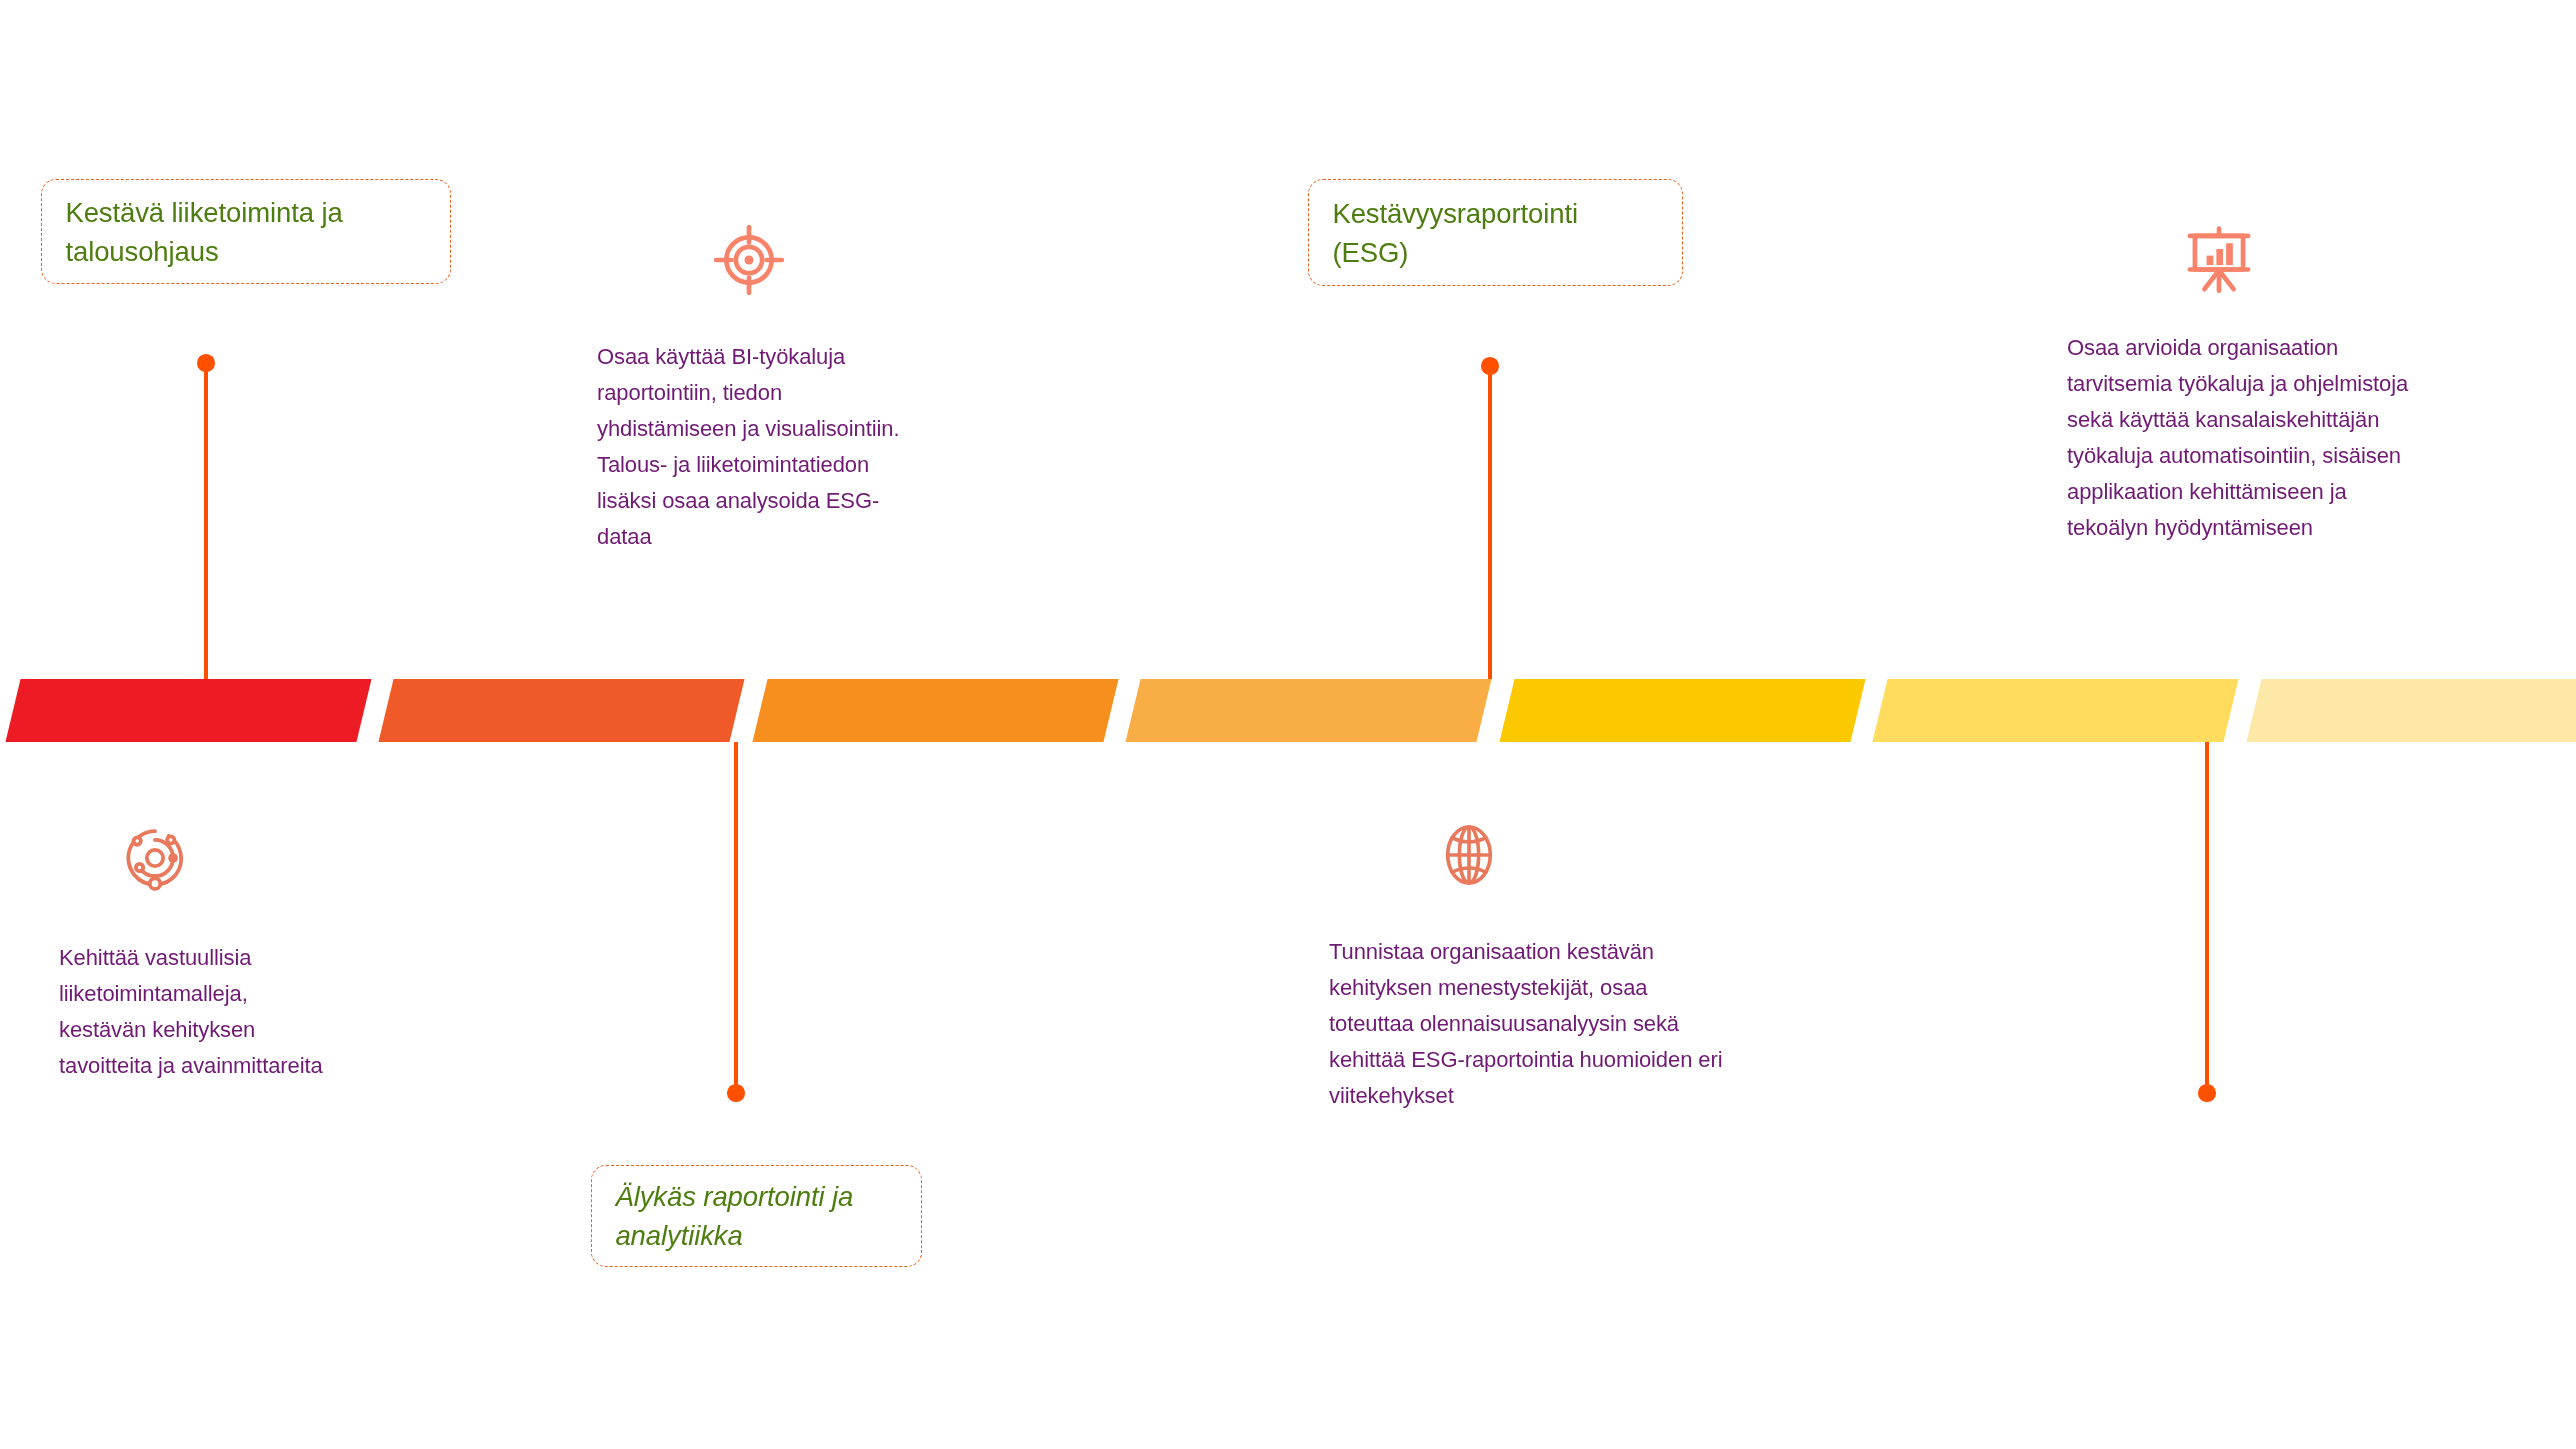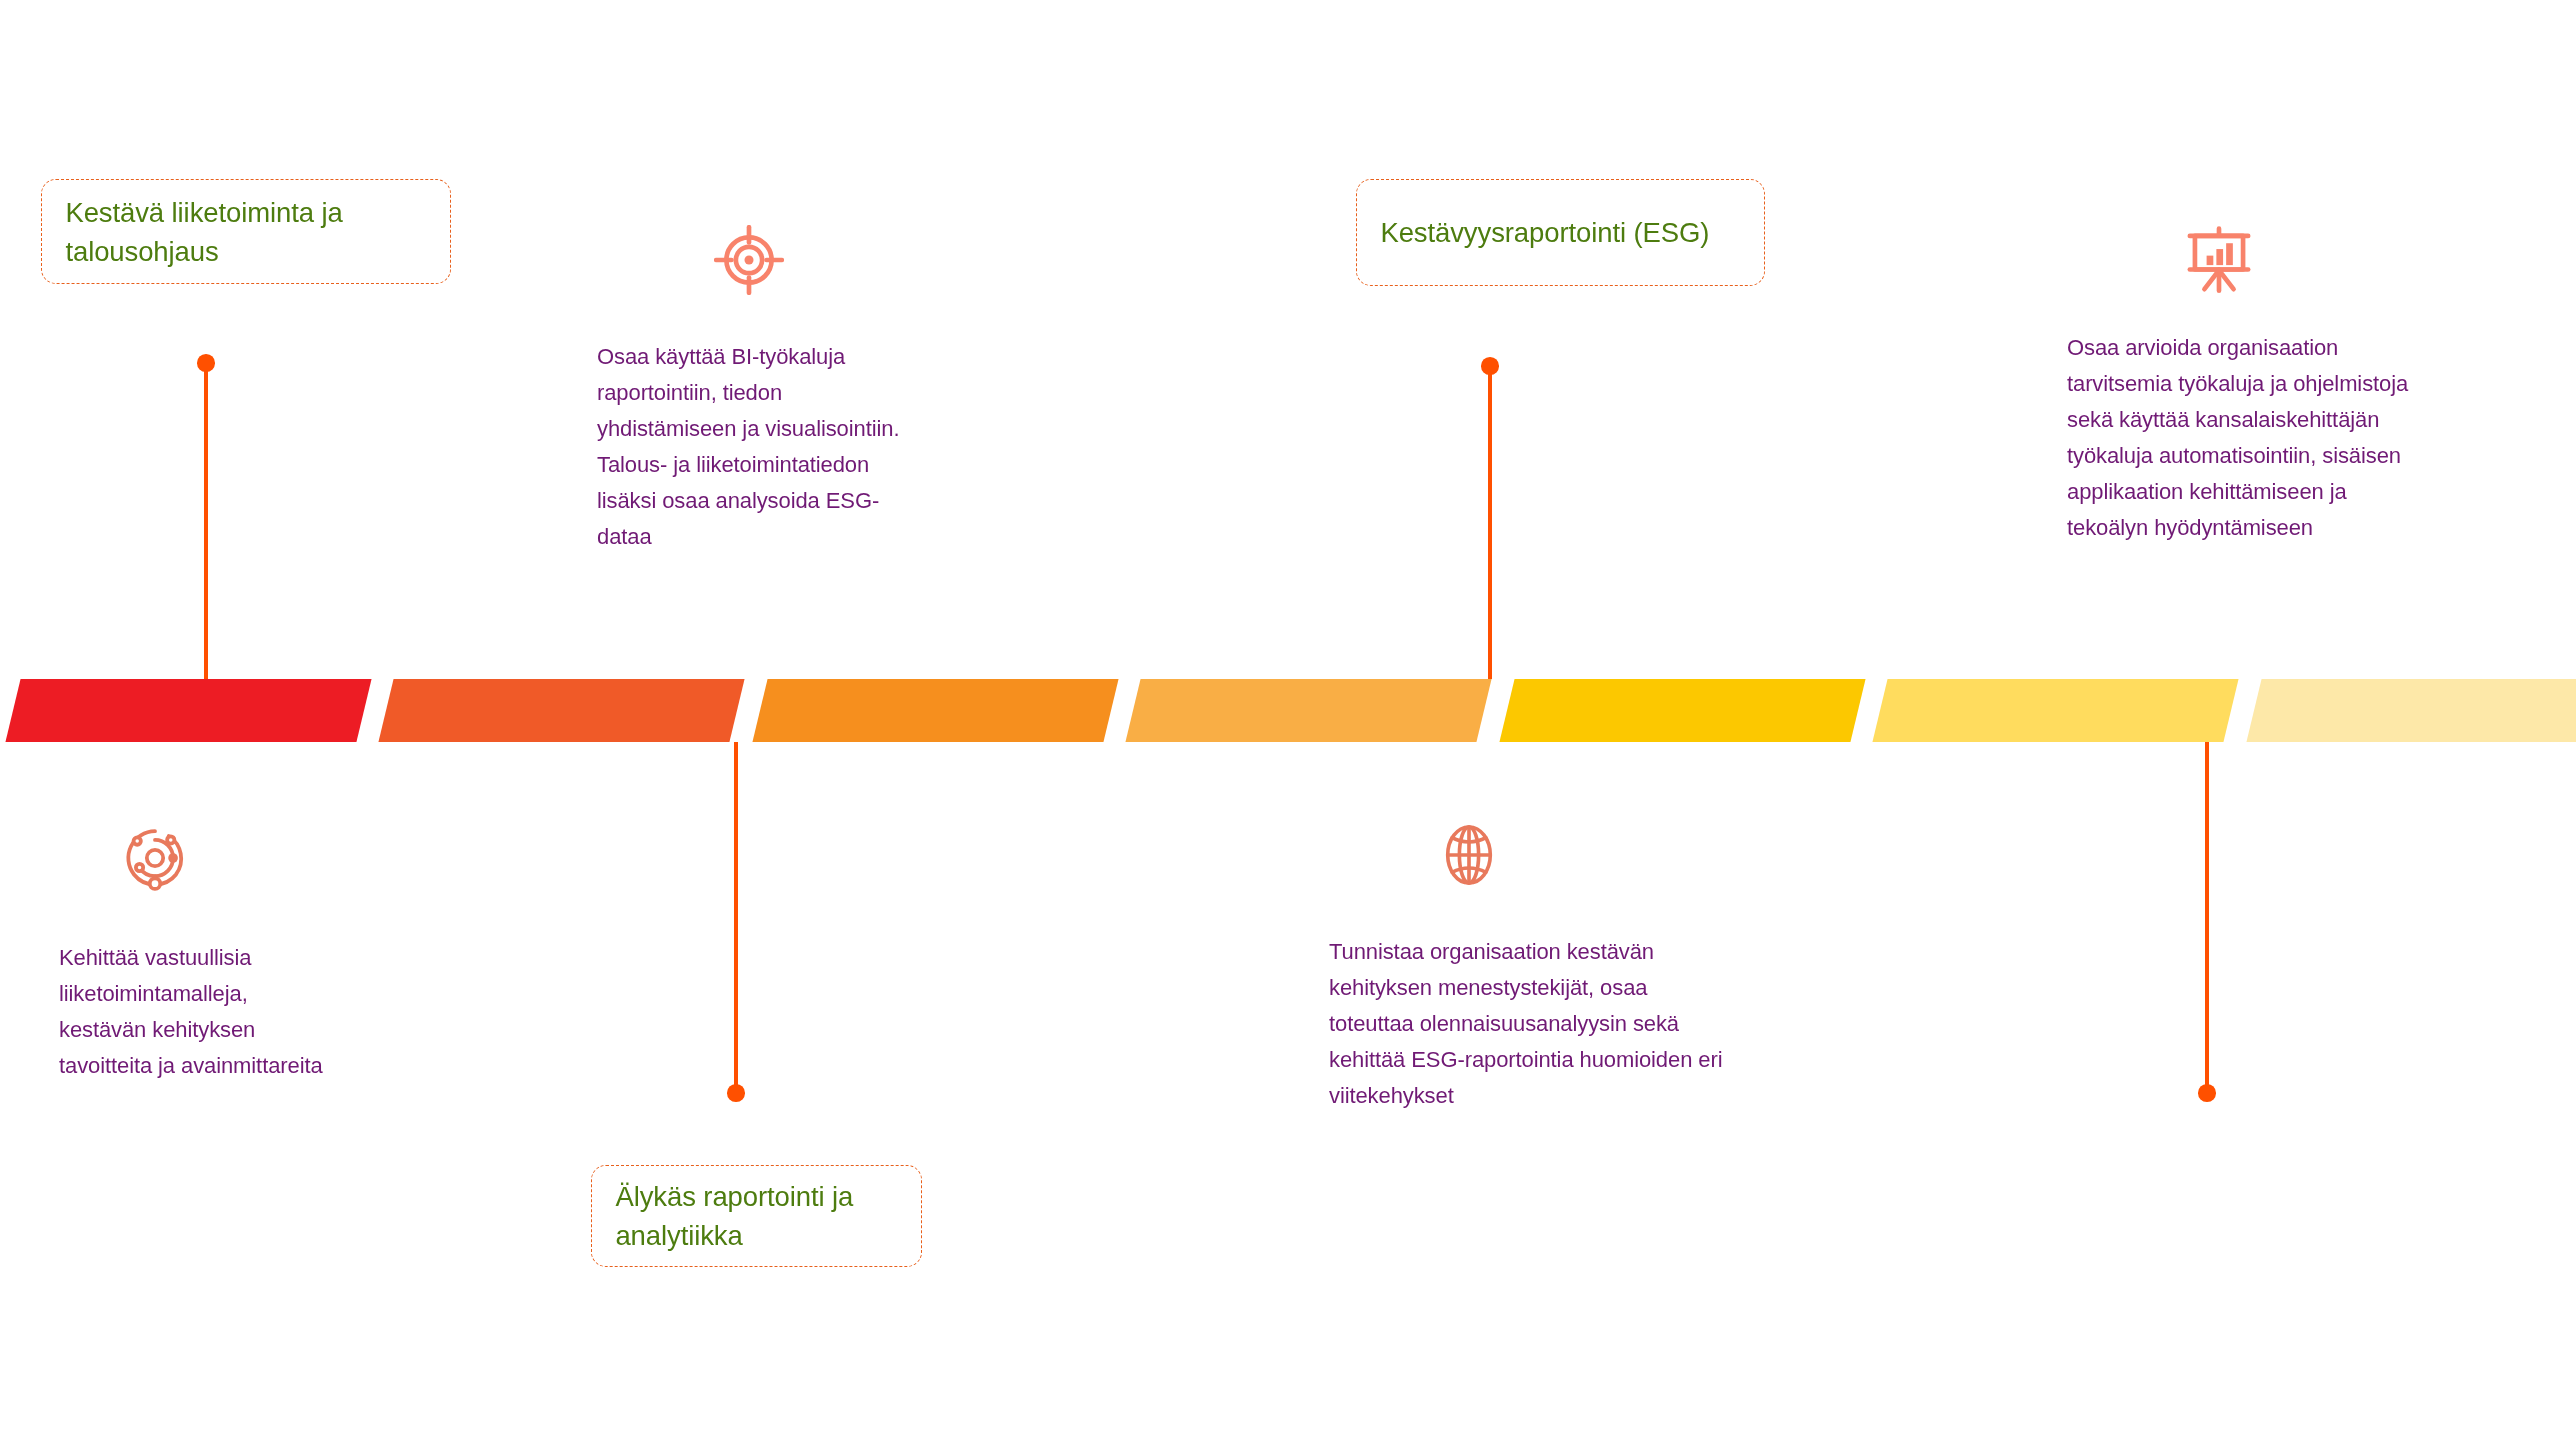--- a/index.html
+++ b/index.html
@@ -124,21 +124,21 @@
         <line x1="24" y1="1.5" x2="24" y2="12"></line>
         <line x1="24" y1="36" x2="24" y2="46.5"></line>
         <line x1="1.5" y1="24" x2="12" y2="24"></line>
         <line x1="36" y1="24" x2="46.5" y2="24"></line>
       </svg>
     </div>
     <div class="body-text" style="left:0; top:114px; width:328px;">Osaa käyttää BI-työkaluja raportointiin, tiedon yhdistämiseen ja visualisointiin. Talous- ja liiketoimintatiedon lisäksi osaa analysoida ESG-dataa</div>
   </div>
   <div class="connector" style="left:734px; top:597px; height:82px; opacity:0;"></div>
 
-  <div class="label-box" style="left:1356px; top:179px; width:409px; height:107px;">
+  <div class="label-box" style="left:1308px; top:179px; width:375px; height:107px;">
     <div class="label-text">Kestävyysraportointi (ESG)</div>
   </div>
   <div class="connector" style="left:1488px; top:366px; height:313px;">
     <div class="conn-dot top"></div>
   </div>
 
   <div class="icon-block" style="left:2067px; top:225px; width:363px;">
     <div class="icon-wrap" style="left:117px; top:0;">
       <svg width="70" height="70" viewBox="0 0 48 48" fill="none" stroke="#F8836B" stroke-width="3.2" stroke-linecap="round" stroke-linejoin="round">
         <line x1="24" y1="2.5" x2="24" y2="7"></line>
@@ -169,21 +169,21 @@
         <circle cx="13.4" cy="30.5" r="2.5" fill="#ffffff"></circle>
         <circle cx="24" cy="41.6" r="3.6" fill="#ffffff"></circle>
       </svg>
     </div>
     <div class="body-text" style="left:0; top:117px; width:275px;">Kehittää vastuullisia liiketoimintamalleja, kestävän kehityksen tavoitteita ja avainmittareita</div>
   </div>
 
   <div class="connector" style="left:734px; top:742px; height:351px;">
     <div class="conn-dot bot"></div>
   </div>
-  <div class="label-box" style="left:591px; top:1165px; width:331px; height:102px;">
+  <div class="label-box" style="left:591px; top:1165px; width:331px; height:102px;font-style:italic;">
     <div class="label-text">Älykäs raportointi ja analytiikka</div>
   </div>
 
   <div class="icon-block" style="left:1329px; top:820px; width:410px;">
     <div class="icon-wrap" style="left:105px; top:0;">
       <svg width="70" height="70" viewBox="0 0 48 48" fill="none" stroke="#E8795C" stroke-width="2.5" stroke-linecap="round">
         <ellipse cx="24" cy="24" rx="14.6" ry="19.2"></ellipse>
         <line x1="24" y1="4.8" x2="24" y2="43.2"></line>
         <line x1="9.6" y1="24" x2="38.4" y2="24"></line>
         <ellipse cx="24" cy="24" rx="6.6" ry="19.2"></ellipse>

